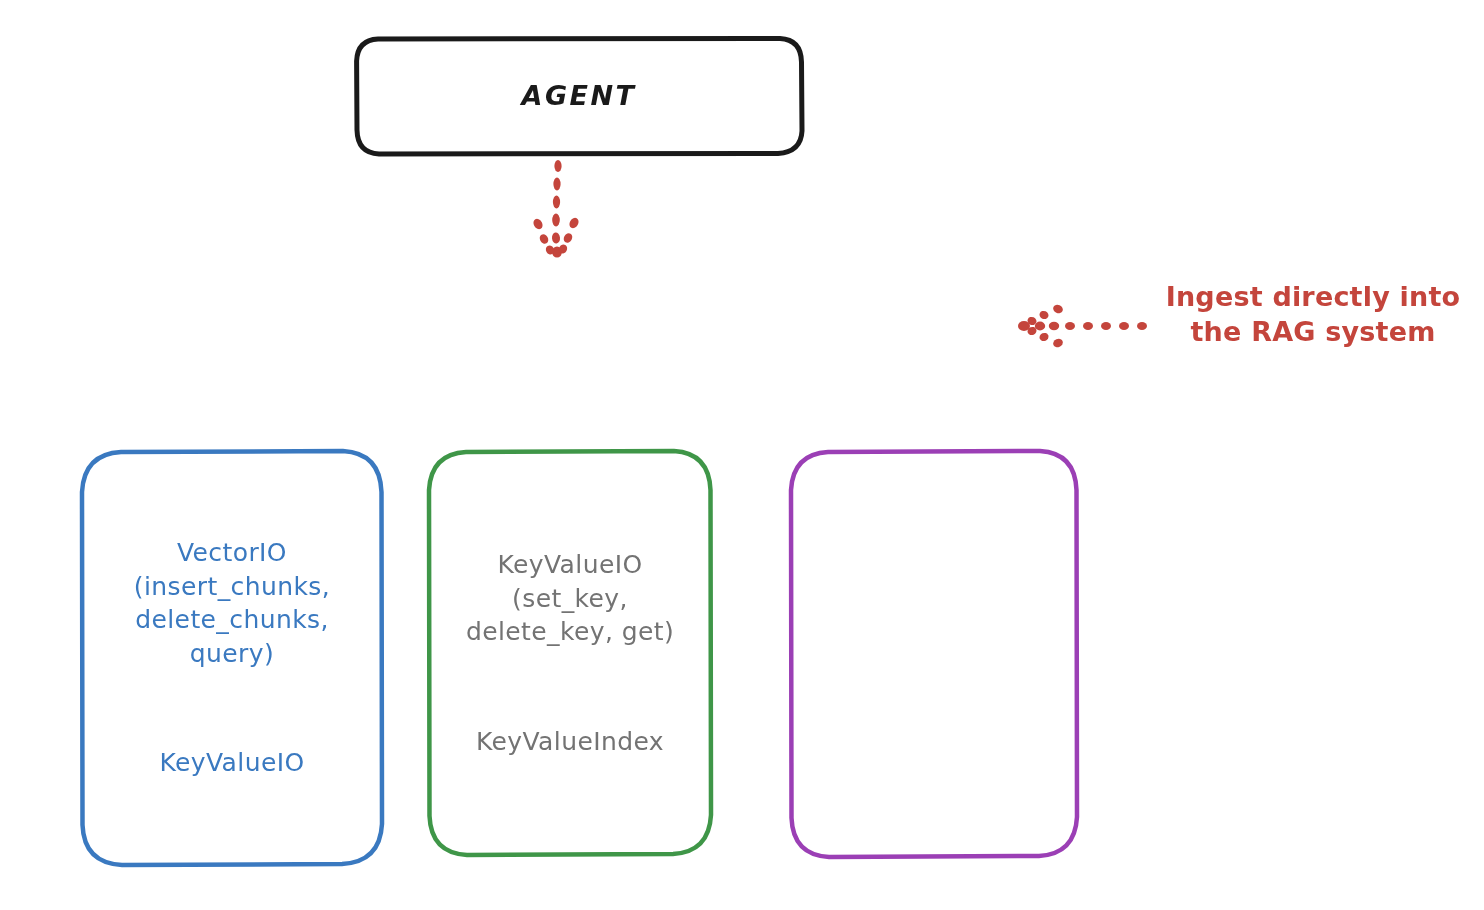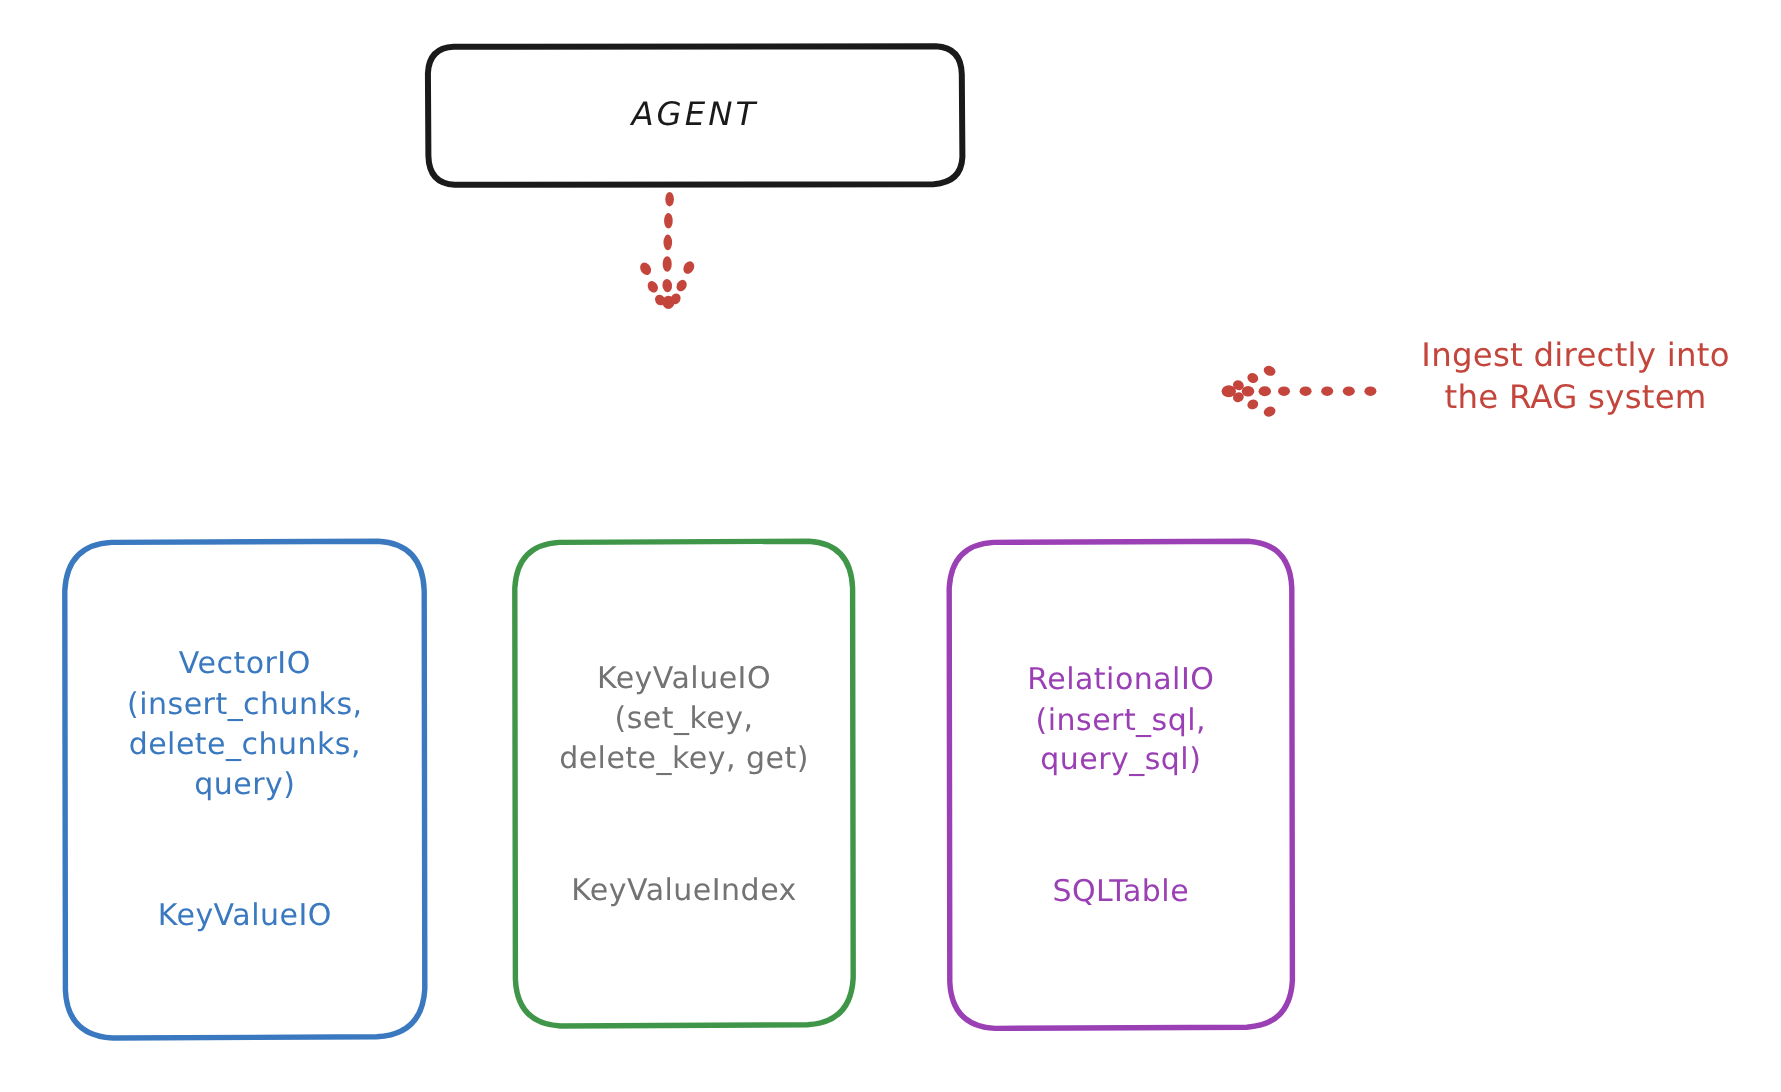--- a/index.html
+++ b/index.html
@@ -57,21 +57,21 @@
   
   #agent-node {
     left: 354px;
     top: 36px;
     width: 450px;
     height: 120px;
   }
   #agent-node .node-text {
     font-family: "DejaVu Sans", sans-serif;
     font-style: italic;
-    font-weight: 400;
+    font-weight: 700;
     font-size: 27px;
     letter-spacing: 2.5px;
     color: #1a1a1a;
   }
 
   
   #rag-tool-node {
     left: 154px;
     top: 266px;
     width: 835px;
@@ -86,21 +86,21 @@
 
   
   .api-node .node-text {
     font-family: "DejaVu Sans", sans-serif;
     font-size: 25px;
     font-weight: 500;
     line-height: 1.34;
   }
 
   #vector-io-node {
-    left: 51px;
+    left: 79px;
     top: 448px;
     width: 306px;
     height: 420px;
   }
   #vector-io-node .node-text { color: #3a79c0; }
 
   #key-value-io-node {
     left: 426px;
     top: 448px;
     width: 288px;
@@ -135,21 +135,21 @@
 
   
   #annotation-text {
     position: absolute;
     left: 1148px;
     top: 280px;
     width: 330px;
     color: #c4453c;
     font-family: "DejaVu Sans", sans-serif;
     font-size: 27px;
-    font-weight: 400;
+    font-weight: 700;
     line-height: 1.28;
     text-align: center;
     white-space: pre-line;
     letter-spacing: 0.2px;
   }
 
   .arrow-svg {
     position: absolute;
     overflow: visible;
     pointer-events: none;
@@ -235,21 +235,15 @@
 (set_key,
 delete_key, get)</span>
       <span class="api-line-index">KeyValueIndex</span>
     </div>
   </div>
 
   <div class="node api-node" id="relational-io-node">
     <svg class="sketch-border" viewBox="0 0 292 412" preserveAspectRatio="none">
       <path d="M 40 4 L 252 3 Q 287 5 288.5 42 L 289 369 Q 287 406 251 408 L 41 409 Q 5 407 3.5 370 L 3 42 Q 5 6 40 4 Z" fill="#ffffff" stroke="#9b3fb5" stroke-width="4.5" stroke-linecap="round" stroke-linejoin="round" vector-effect="non-scaling-stroke"></path>
     </svg>
-    <div class="api-inner node-text">
-      <span class="api-line-methods">RelationalIO
-(insert_sql,
-query_sql)</span>
-      <span class="api-line-index">SQLTable</span>
-    </div>
   </div>
 
 </div>
 
 </body></html>

